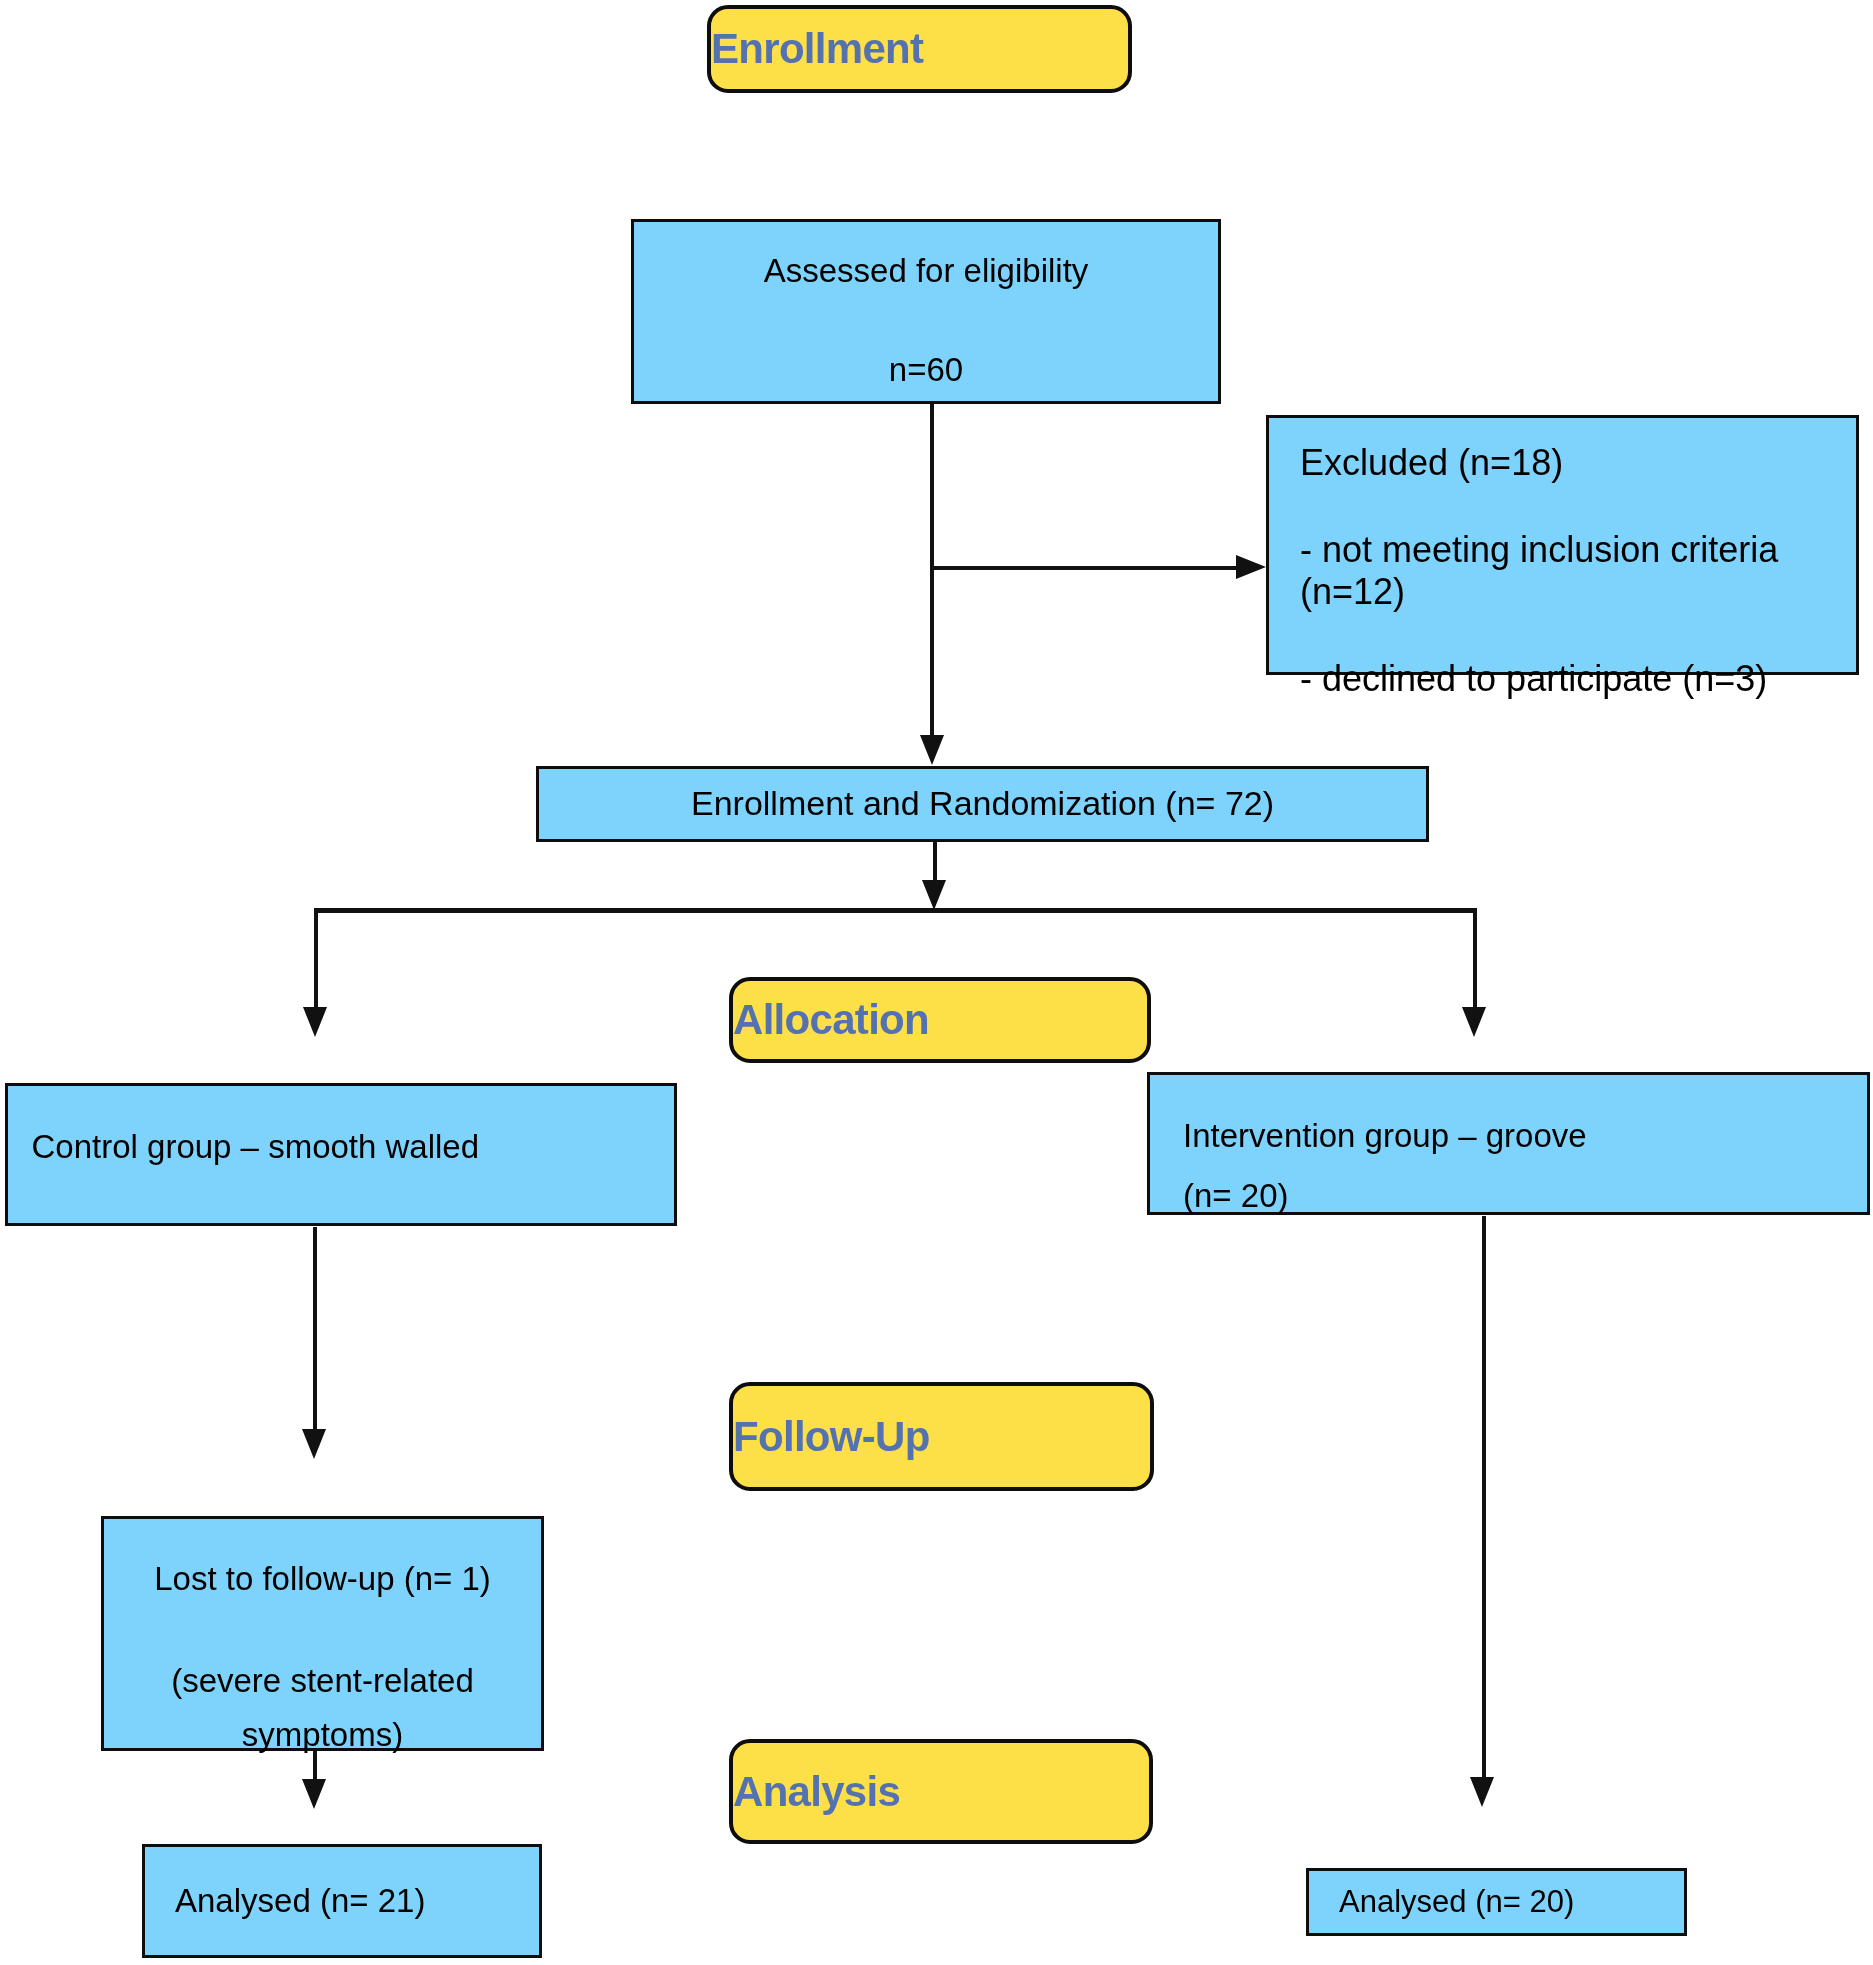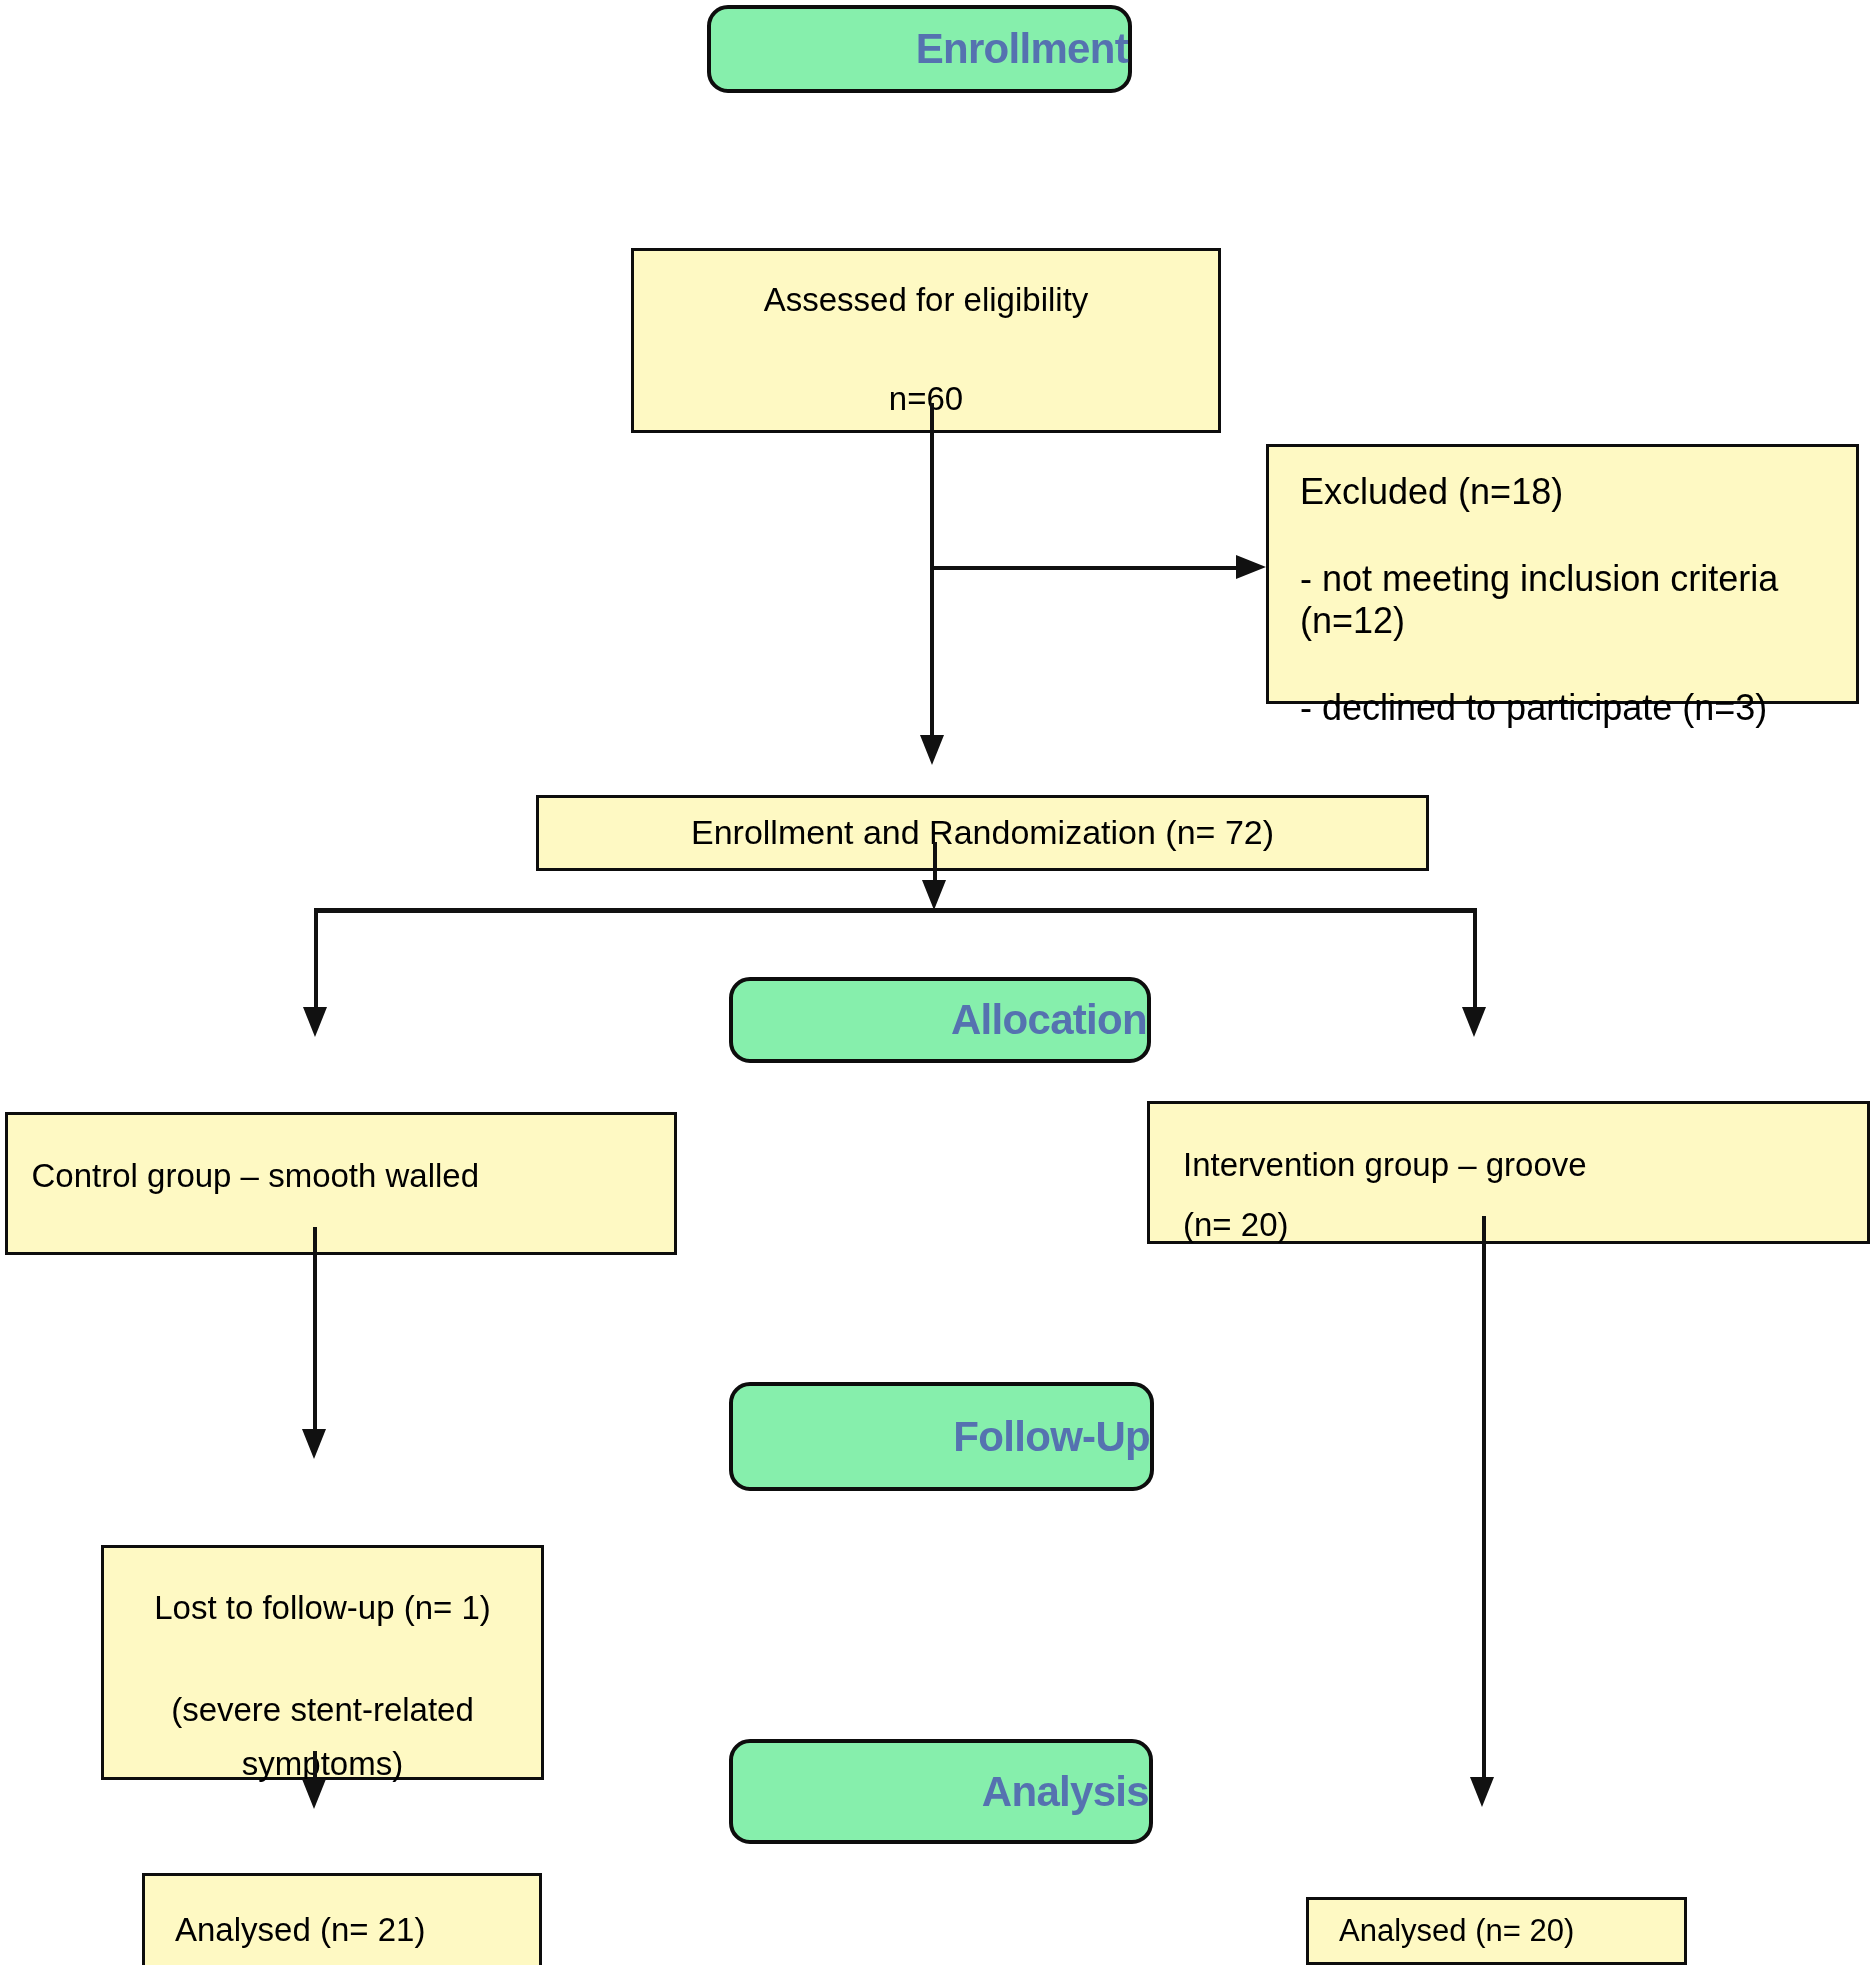--- a/index.html
+++ b/index.html
@@ -9,46 +9,45 @@
     height: 1965px;
     background: #ffffff;
     font-family: "Liberation Sans", sans-serif;
     color: #000000;
     overflow: hidden;
   }
 
   
   .banner {
     position: absolute;
-    background: #86efac;
+    background: #fde047;
     border: 4.5px solid #0d0d0d;
     border-radius: 21px;
     box-sizing: border-box;
     display: flex;
     align-items: center;
-    justify-content: flex-end;
+    justify-content: flex-start;
     color: #5572b0;
     font-weight: bold;
     font-size: 42px;
     letter-spacing: -0.7px;
   }
   #banner-enrollment { left: 707px; top: 4.5px;    width: 425px; height: 88px; }
   #banner-allocation { left: 729px; top: 977px; width: 422px; height: 86px; }
   #banner-followup   { left: 729px; top: 1382px; width: 425px; height: 109px; }
   #banner-analysis   { left: 729px; top: 1739px; width: 424px; height: 105px; }
 
   
   .node {
     position: absolute;
-    background: #fef9c3;
+    background: #7dd3fc;
     border: 3.7px solid #0d0d0d;
     box-sizing: border-box;
     font-size: 33px;
     line-height: 1.15;
-    margin-top: 29px;
   }
   .node p { margin: 0; }
 
   #box-assessed { left: 631px; top: 219px; width: 590px; height: 185px; text-align: center; padding-top: 30px; }
   #box-assessed .l2 { margin-top: 61px; }
 
   #box-excluded { left: 1266px; top: 415px; width: 593px; height: 260px; font-size: 36px; padding: 24px 15px 0 31px; }
   #box-excluded p { margin-bottom: 46px; }
 
   #box-randomization { left: 536px; top: 766px; width: 893px; height: 76px;

